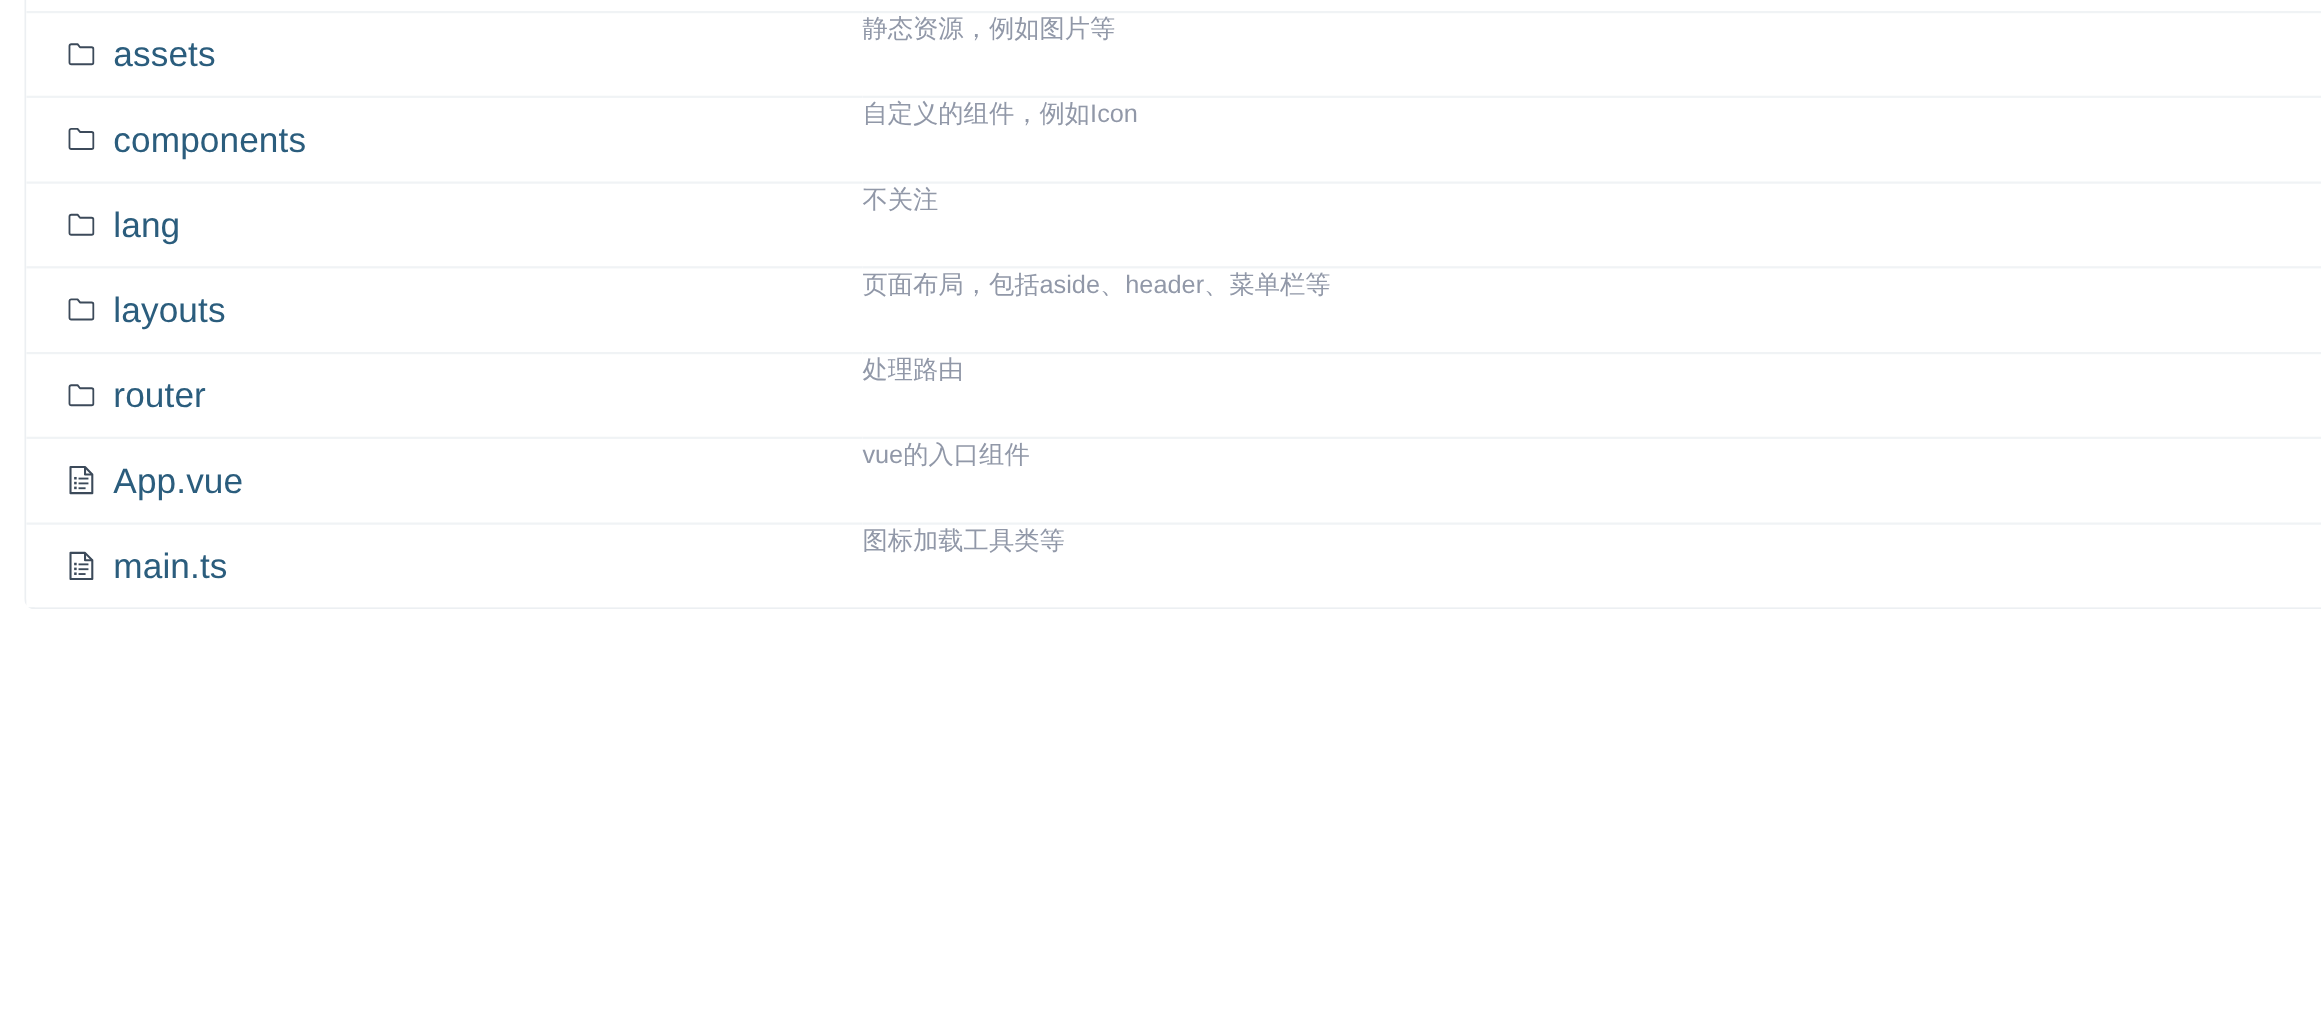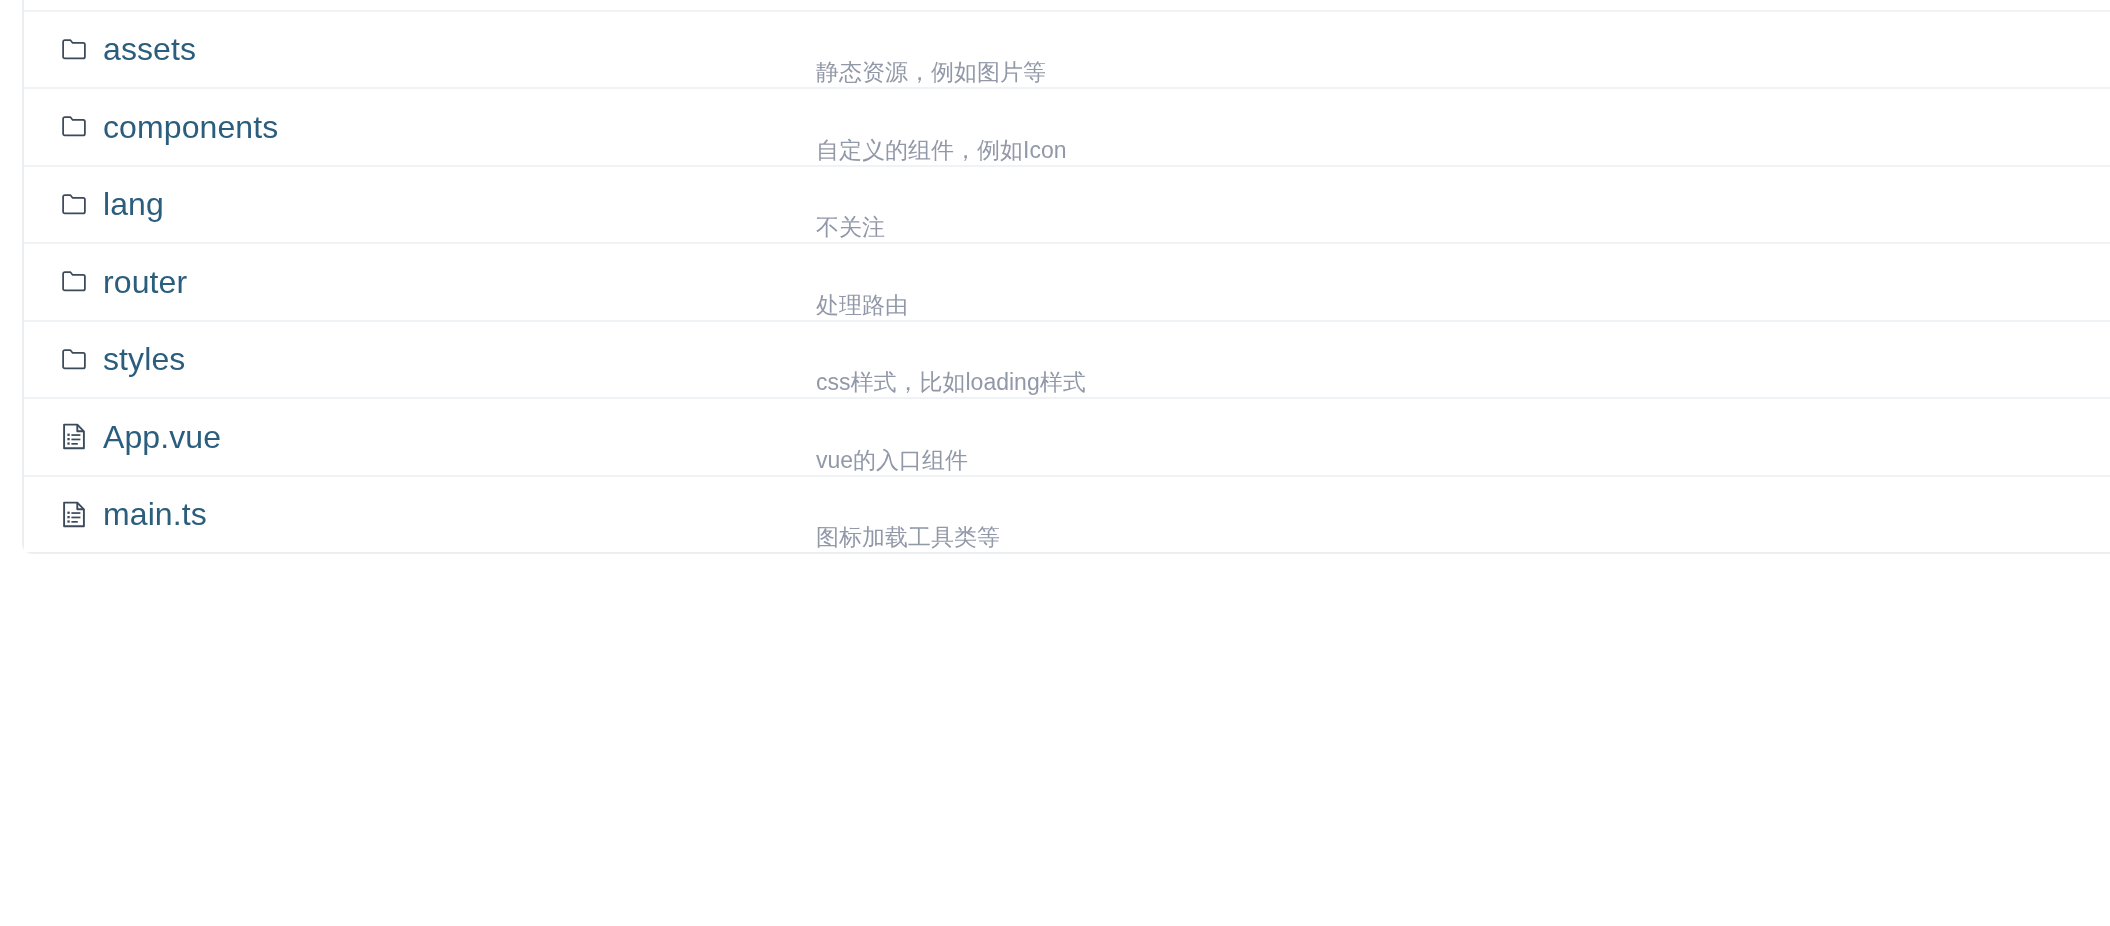--- a/index.html
+++ b/index.html
@@ -78,24 +78,23 @@
     font-size: 32px;
     line-height: 1.2;
     color: #2b5d7d;
     letter-spacing: 0.1px;
     white-space: nowrap;
   }
 
   
   .desc-cell {
     display: flex;
-    align-items: flex-end;
+    align-items: flex-start;
     height: 75.5px;
     padding-left: 0px;
-    margin-left: 32px;
   }
 
   .item-desc {
     font-size: 23px;
     line-height: 1.25;
     color: #9198a8;
     white-space: nowrap;
   }
 </style>
 </head>
@@ -170,57 +169,57 @@
         <span class="item-name">lang</span>
       </div>
     </td>
     <td>
       <div class="desc-cell">
         <span class="item-desc">不关注</span>
       </div>
     </td>
   </tr>
 
+  <tr>
+    <td>
+      <div class="name-cell">
+        <span class="item-icon">
+                  <svg width="26" height="23" viewBox="0 0 26 23" fill="none" xmlns="http://www.w3.org/2000/svg">
+                    <path d="M1.2 3.2 C1.2 2.2 2 1.4 3 1.4 H9.2 L11.6 4.4 H23 C24 4.4 24.8 5.2 24.8 6.2 V19.4 C24.8 20.4 24 21.2 23 21.2 H3 C2 21.2 1.2 20.4 1.2 19.4 Z" stroke="#3c4a5a" stroke-width="1.9" stroke-linejoin="round"></path>
+                  </svg>
+                </span>
+        <span class="item-name">layouts</span>
+      </div>
+    </td>
+    <td>
+      <div class="desc-cell">
+        <span class="item-desc">页面布局，包括aside、header、菜单栏等</span>
+      </div>
+    </td>
+  </tr>
 
   <tr>
     <td>
       <div class="name-cell">
         <span class="item-icon">
                   <svg width="26" height="23" viewBox="0 0 26 23" fill="none" xmlns="http://www.w3.org/2000/svg">
                     <path d="M1.2 3.2 C1.2 2.2 2 1.4 3 1.4 H9.2 L11.6 4.4 H23 C24 4.4 24.8 5.2 24.8 6.2 V19.4 C24.8 20.4 24 21.2 23 21.2 H3 C2 21.2 1.2 20.4 1.2 19.4 Z" stroke="#3c4a5a" stroke-width="1.9" stroke-linejoin="round"></path>
                   </svg>
                 </span>
         <span class="item-name">router</span>
       </div>
     </td>
     <td>
       <div class="desc-cell">
         <span class="item-desc">处理路由</span>
       </div>
     </td>
   </tr>
 
 
-  <tr>
-    <td>
-      <div class="name-cell">
-        <span class="item-icon">
-                  <svg width="26" height="23" viewBox="0 0 26 23" fill="none" xmlns="http://www.w3.org/2000/svg">
-                    <path d="M1.2 3.2 C1.2 2.2 2 1.4 3 1.4 H9.2 L11.6 4.4 H23 C24 4.4 24.8 5.2 24.8 6.2 V19.4 C24.8 20.4 24 21.2 23 21.2 H3 C2 21.2 1.2 20.4 1.2 19.4 Z" stroke="#3c4a5a" stroke-width="1.9" stroke-linejoin="round"></path>
-                  </svg>
-                </span>
-        <span class="item-name">styles</span>
-      </div>
-    </td>
-    <td>
-      <div class="desc-cell">
-        <span class="item-desc">css样式，比如loading样式</span>
-      </div>
-    </td>
-  </tr>
 
 
 
   <tr>
     <td>
       <div class="name-cell">
         <span class="item-icon">
                   <svg width="24" height="27" viewBox="0 0 24 27" fill="none" xmlns="http://www.w3.org/2000/svg">
                     <path d="M2.1 1.6 H15.3 L21.9 8.3 V25.3 H2.1 Z" stroke="#3c4a5a" stroke-width="1.9" stroke-linejoin="round"></path>
                     <path d="M15.3 1.6 V8.3 H21.9" stroke="#3c4a5a" stroke-width="1.9" stroke-linejoin="round"></path>

